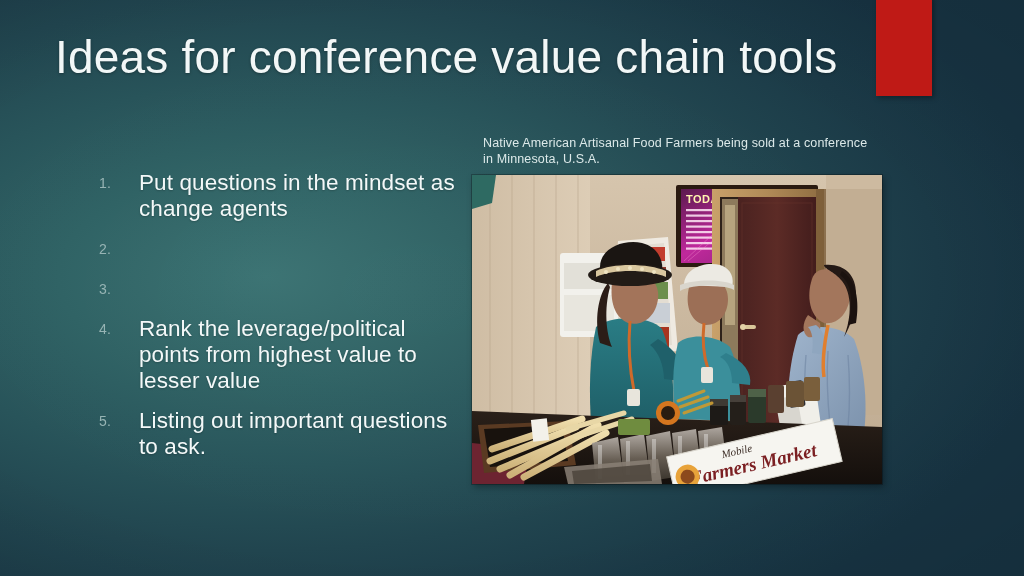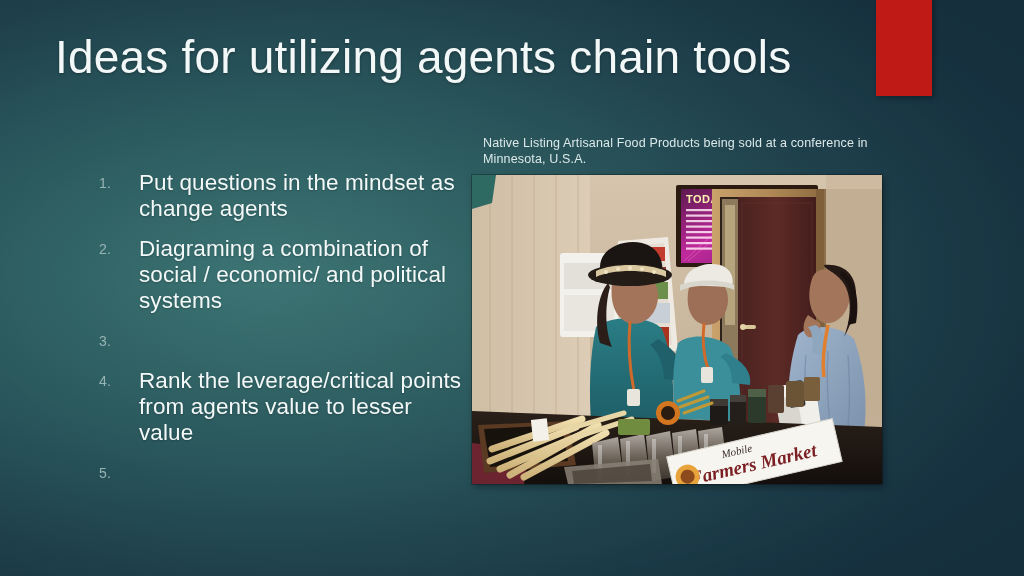--- a/index.html
+++ b/index.html
@@ -83,50 +83,50 @@
   }
   .photo svg{display:block;width:410px;height:309px;}
 </style>
 </head>
 <body>
 
 <div id="slide">
 
   <div class="accent-block"></div>
 
-  <div class="title">Ideas for utilizing agents chain tools</div>
+  <div class="title">Ideas for conference value chain tools</div>
 
   <div class="list">
 
     <div class="list-item">
       <div class="li-num">1.</div>
       <div class="li-text">Put questions in the mindset as change agents</div>
     </div>
 
     <div class="list-item">
       <div class="li-num">2.</div>
-      <div class="li-text">Diagraming a combination of social / economic/ and political systems</div>
     </div>
 
     <div class="list-item">
       <div class="li-num">3.</div>
     </div>
 
     <div class="list-item">
       <div class="li-num">4.</div>
-      <div class="li-text">Rank the leverage/critical points from agents value to lesser value</div>
+      <div class="li-text">Rank the leverage/political points from highest value to lesser value</div>
     </div>
 
     <div class="list-item">
       <div class="li-num">5.</div>
+      <div class="li-text">Listing out important questions to ask.</div>
     </div>
 
   </div>
 
-  <div class="caption">Native Listing Artisanal Food Products being sold at a conference in Minnesota, U.S.A.</div>
+  <div class="caption">Native American Artisanal Food Farmers being sold at a conference in Minnesota, U.S.A.</div>
 
   <div class="photo">
     <svg viewBox="0 0 410 309" preserveAspectRatio="none">
       <defs>
         <linearGradient id="wall" x1="0" y1="0" x2="0" y2="1">
           <stop offset="0" stop-color="#d6c5ad"></stop>
           <stop offset="1" stop-color="#bda98f"></stop>
         </linearGradient>
         <linearGradient id="wallL" x1="0" y1="0" x2="1" y2="0">
           <stop offset="0" stop-color="#cfbda4"></stop>

